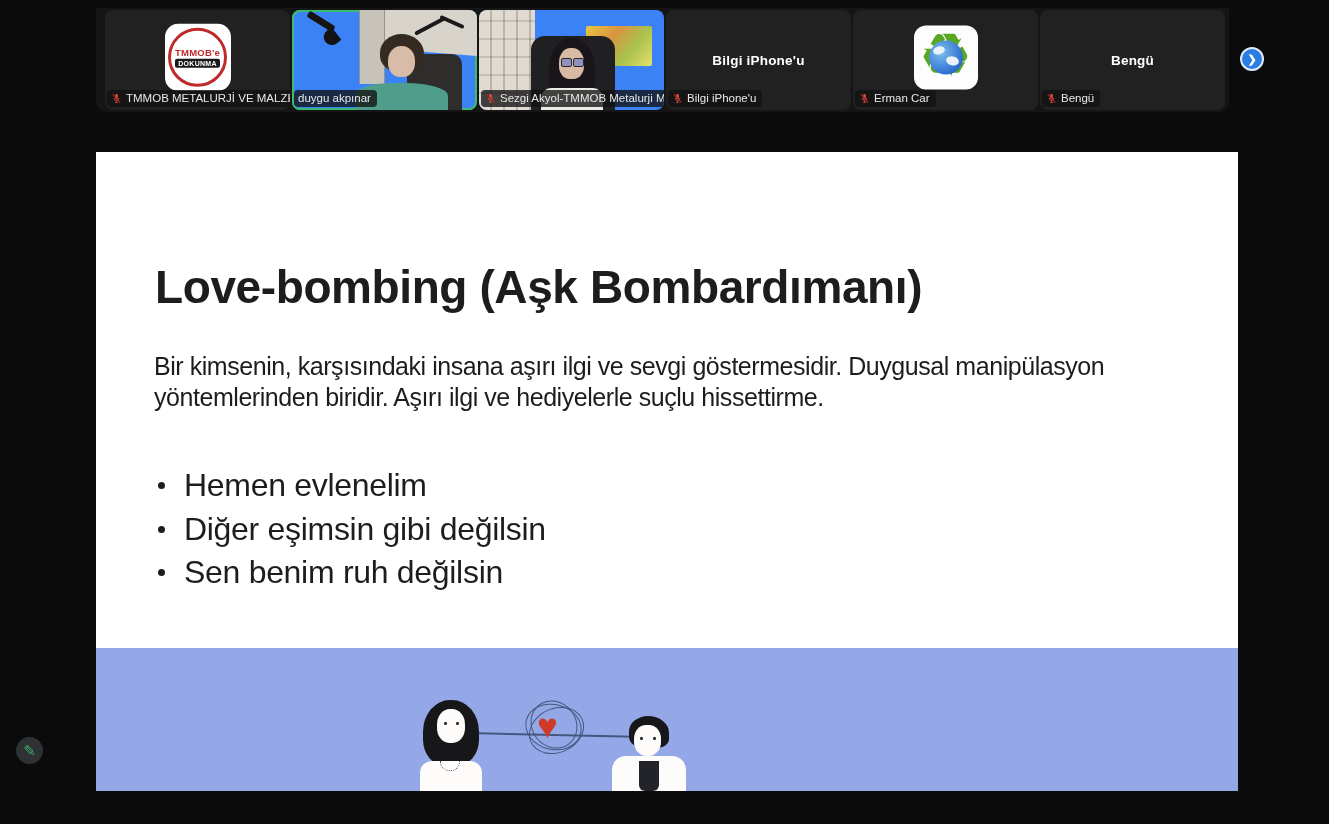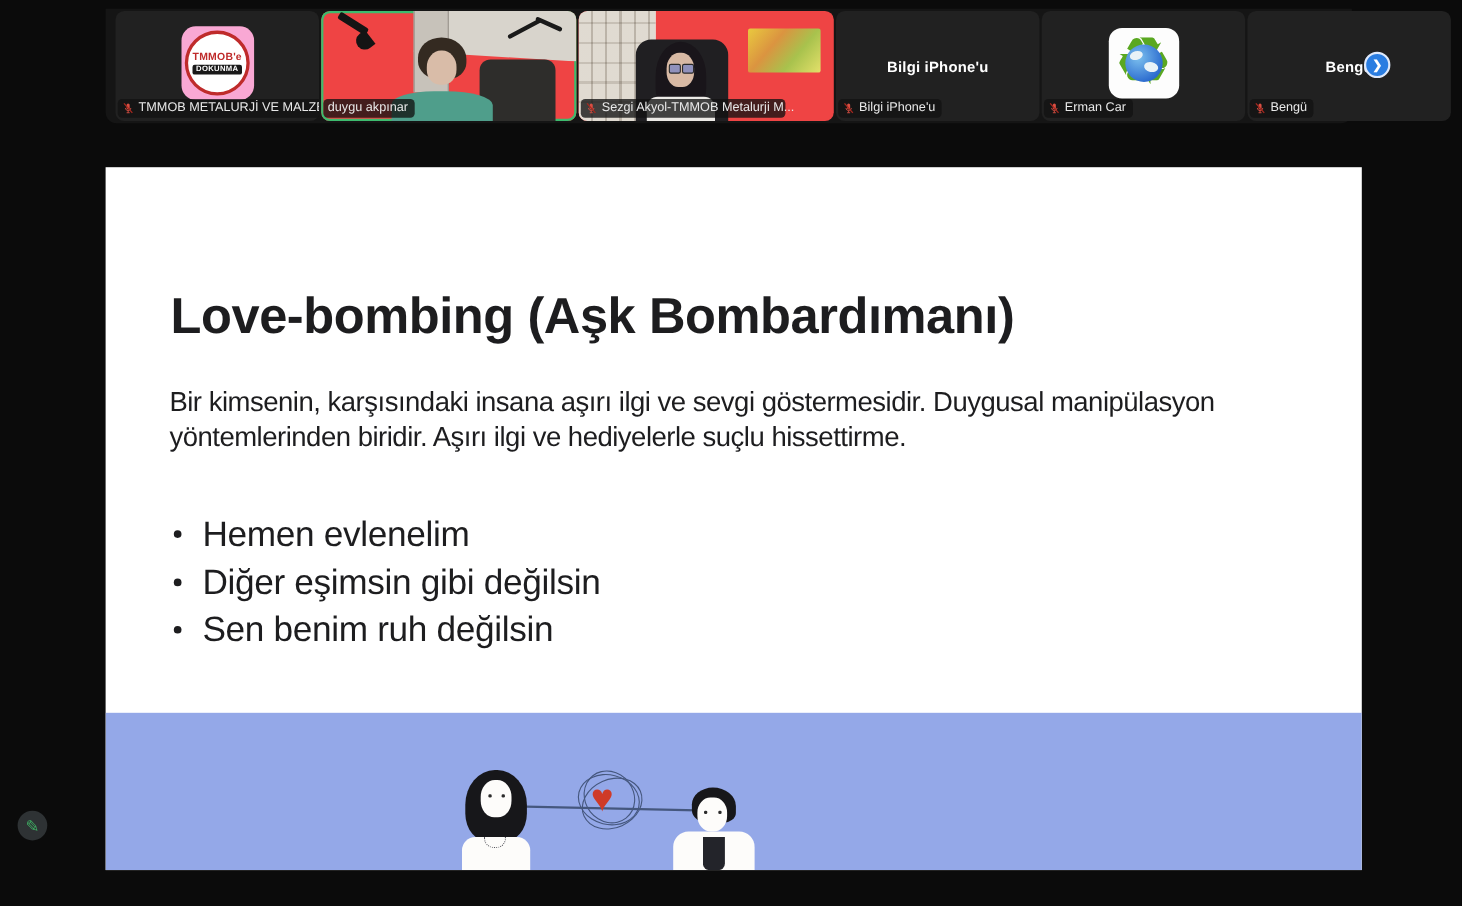--- a/index.html
+++ b/index.html
@@ -8,35 +8,35 @@
     background:#0b0b0b;font-family:"Liberation Sans",sans-serif;
     -webkit-font-smoothing:antialiased;
   }
   
   .filmstrip{position:absolute;left:96px;top:8px;width:1133px;height:104px;background:#151515;border-radius:0 0 10px 10px;}
   .tiles{position:absolute;left:9px;top:2px;display:flex;gap:2px;}
   .tile{
     position:relative;width:185px;height:100px;background:#212121;
     border-radius:8px;overflow:hidden;flex:none;
   }
-  .tile.video{background:#ef4444;padding-left:47px;}
+  .tile.video{background:#3b82f6;}
   .tile.active{outline:2px solid #3dbb6e;outline-offset:-2px;}
   .name-label{
     position:absolute;left:2px;bottom:3px;display:flex;align-items:center;gap:4px;
     background:rgba(18,18,18,.78);color:#e8e8e8;font-size:11.5px;line-height:13px;
     padding:2px 6px 2px 4px;border-radius:4px;max-width:176px;white-space:nowrap;z-index:5;
   }
   .mic{width:11px;height:11px;flex:none;}
   .center-name{
     position:absolute;inset:0;display:flex;align-items:center;justify-content:center;
     color:#fff;font-weight:bold;font-size:13.5px;letter-spacing:.2px;
   }
   
   .tmmob-logo{position:absolute;left:50%;top:50%;transform:translate(-50%,-54%);
-    width:66px;height:67px;background:#f9a8d4;border-radius:13px;display:flex;align-items:center;justify-content:center;}
+    width:66px;height:67px;background:#ffffff;border-radius:13px;display:flex;align-items:center;justify-content:center;}
   .tmmob-stamp{width:53px;height:53px;border:3.5px solid #bf2b2b;border-radius:50%;
     display:flex;flex-direction:column;align-items:center;justify-content:center;gap:1px;background:#fff;}
   .tmmob-l1{color:#bf2b2b;font-weight:bold;font-size:9.5px;letter-spacing:.2px;}
   .tmmob-l2{background:#191919;color:#fff;font-weight:bold;font-size:7px;padding:1px 3px;border-radius:2px;letter-spacing:.3px;}
   
   .recycle-avatar{position:absolute;left:50%;top:50%;transform:translate(-50%,-54%);
     width:64px;height:64px;background:#fdfdfd;border-radius:12px;overflow:hidden;}
   .recycle-glyph{position:absolute;left:50%;top:50%;transform:translate(-50%,-52%);font-size:60px;line-height:60px;color:#5aa821;}
   .globe{position:absolute;left:50%;top:50%;transform:translate(-50%,-50%);
     width:34px;height:34px;border-radius:50%;background:radial-gradient(circle at 35% 35%,#7cc0ee,#2f6fd0 70%,#1d4fa8);}

